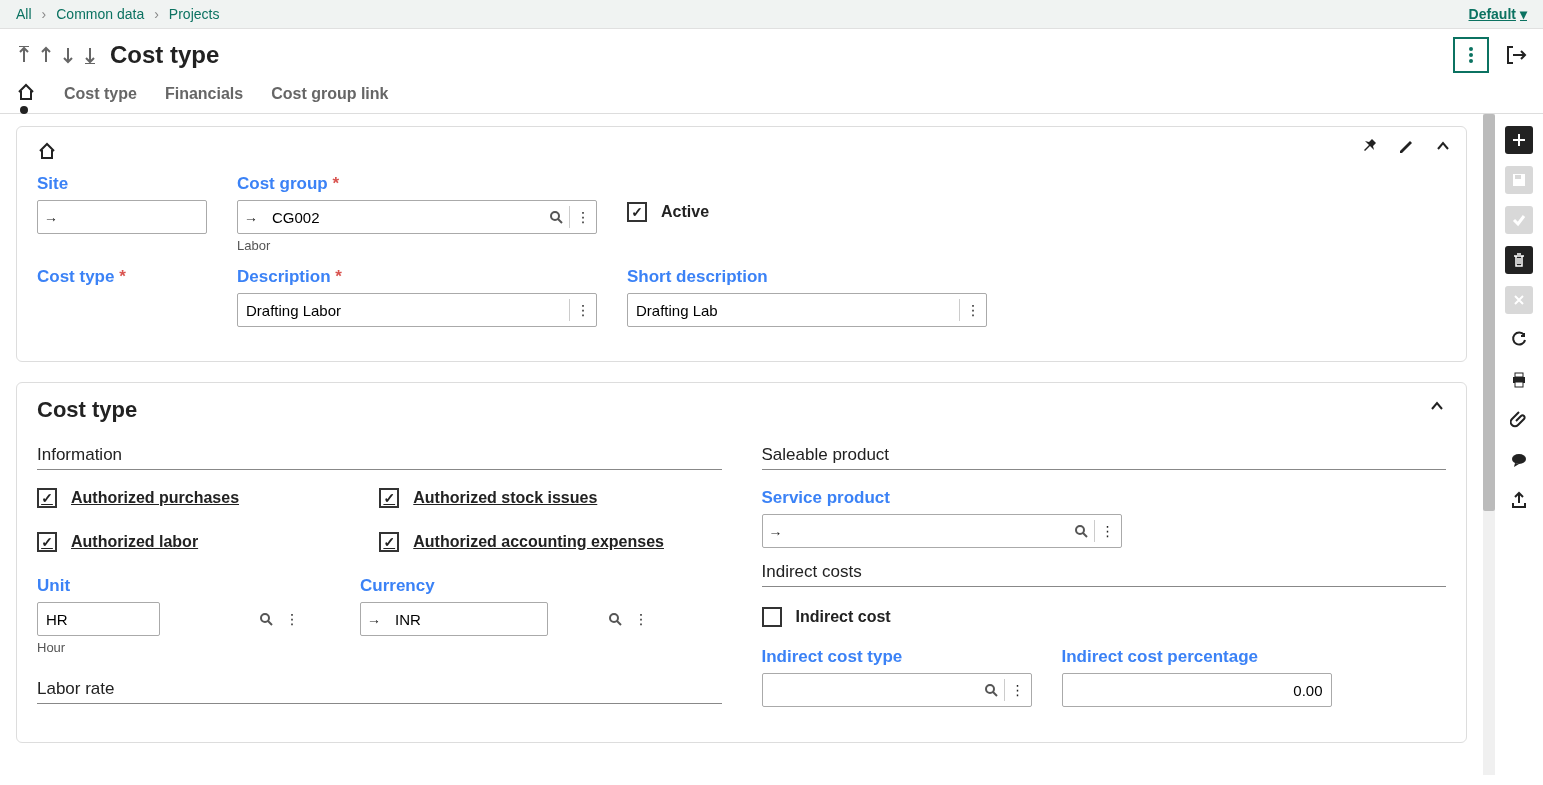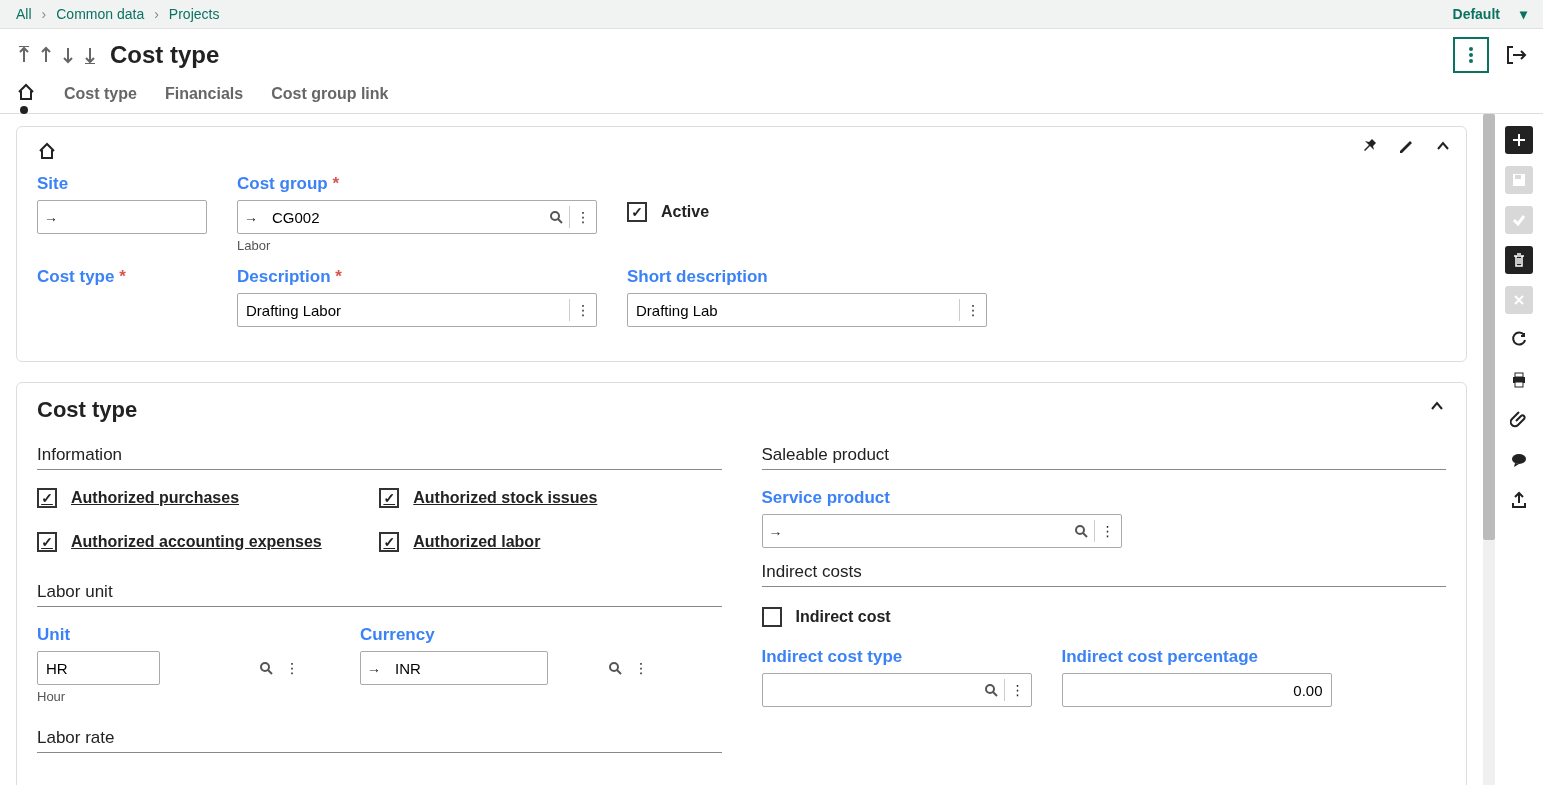--- a/index.html
+++ b/index.html
@@ -3,21 +3,21 @@
 <meta charset="utf-8">
 <style>
   * { box-sizing: border-box; margin: 0; padding: 0; }
   body { font-family: Arial, Helvetica, sans-serif; font-size: 14px; color: #222; background: #fff; }
   
   
   .breadcrumb-bar { display: flex; justify-content: space-between; align-items: center; padding: 6px 16px; background: #f0f3f2; border-bottom: 1px solid #e0e0e0; font-size: 14px; }
   .breadcrumb { display: flex; align-items: center; gap: 10px; }
   .breadcrumb a { color: #0b7261; text-decoration: none; cursor: pointer; }
   .breadcrumb .sep { color: #888; }
-  .default-dropdown { color: #0b7261; font-weight: bold; cursor: pointer; display: flex; align-items: flex-end; gap: 20px; }
+  .default-dropdown { color: #0b7261; font-weight: bold; cursor: pointer; display: flex; align-items: flex-end; gap: 4px; text-decoration: underline; }
   
   
   .title-bar { display: flex; align-items: center; justify-content: space-between; padding: 8px 16px; }
   .title-left { display: flex; align-items: center; gap: 12px; }
   .nav-arrows { display: flex; gap: 6px; }
   .nav-arrows svg { cursor: pointer; stroke: #666; stroke-width: 2; fill: none; }
   .page-title { font-size: 24px; font-weight: bold; }
   .title-right { display: flex; align-items: center; gap: 16px; }
   .more-btn { width: 36px; height: 36px; border: 2px solid #0b7261; display: flex; align-items: center; justify-content: center; cursor: pointer; }
   
@@ -245,29 +245,28 @@
             <div class="check-row">
               <div class="checkbox checked"></div>
               <div class="check-label">Authorized purchases</div>
             </div>
             <div class="check-row">
               <div class="checkbox checked"></div>
               <div class="check-label">Authorized stock issues</div>
             </div>
             <div class="check-row">
               <div class="checkbox checked"></div>
-              <div class="check-label">Authorized accounting expenses</div>
+              <div class="check-label">Authorized labor</div>
             </div>
             <div class="check-row">
               <div class="checkbox checked"></div>
-              <div class="check-label">Authorized labor</div>
-            </div>
-          </div>
-
-          <div class="subsection-title">Labor unit</div>
+              <div class="check-label">Authorized accounting expenses</div>
+            </div>
+          </div>
+
           <div class="form-row">
             <div class="form-group" style="width:123px">
               <div class="form-label">Unit</div>
               <div class="input-wrap">
                 <input value="HR" style="">
                 <span class="search-ico">
                     <svg width="14" height="14" stroke="#555" stroke-width="2" fill="none">
                       <circle cx="6" cy="6" r="4"></circle>
                       <path d="M9 9 L13 13"></path>
                     </svg>

